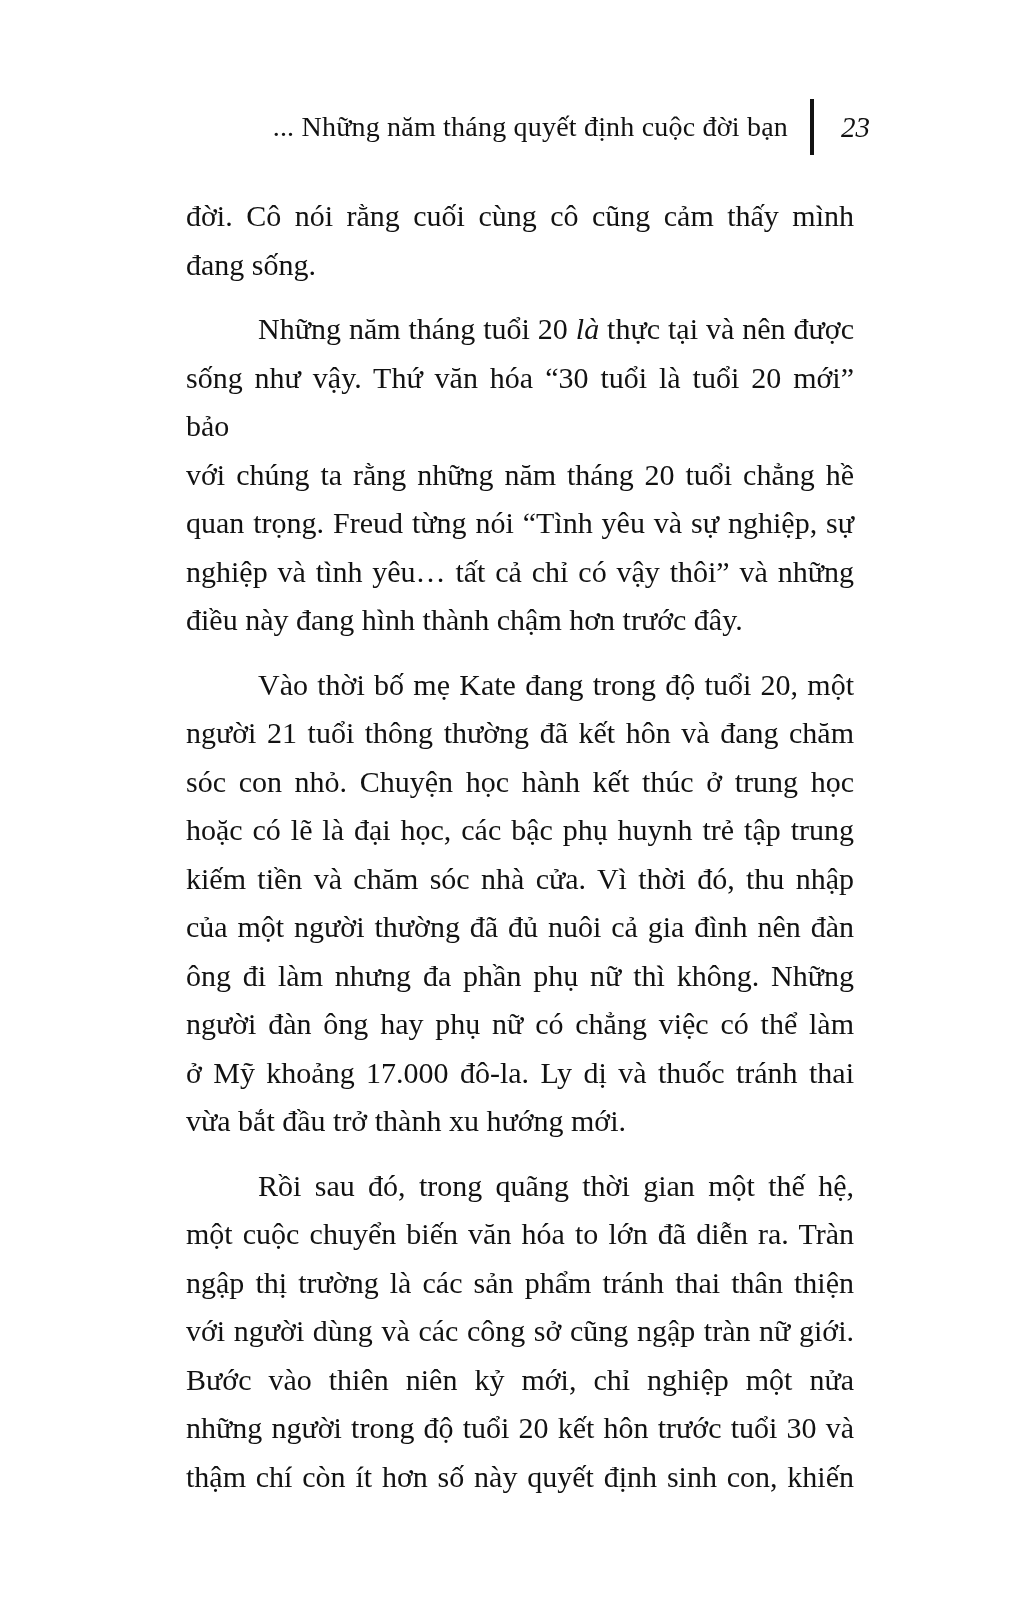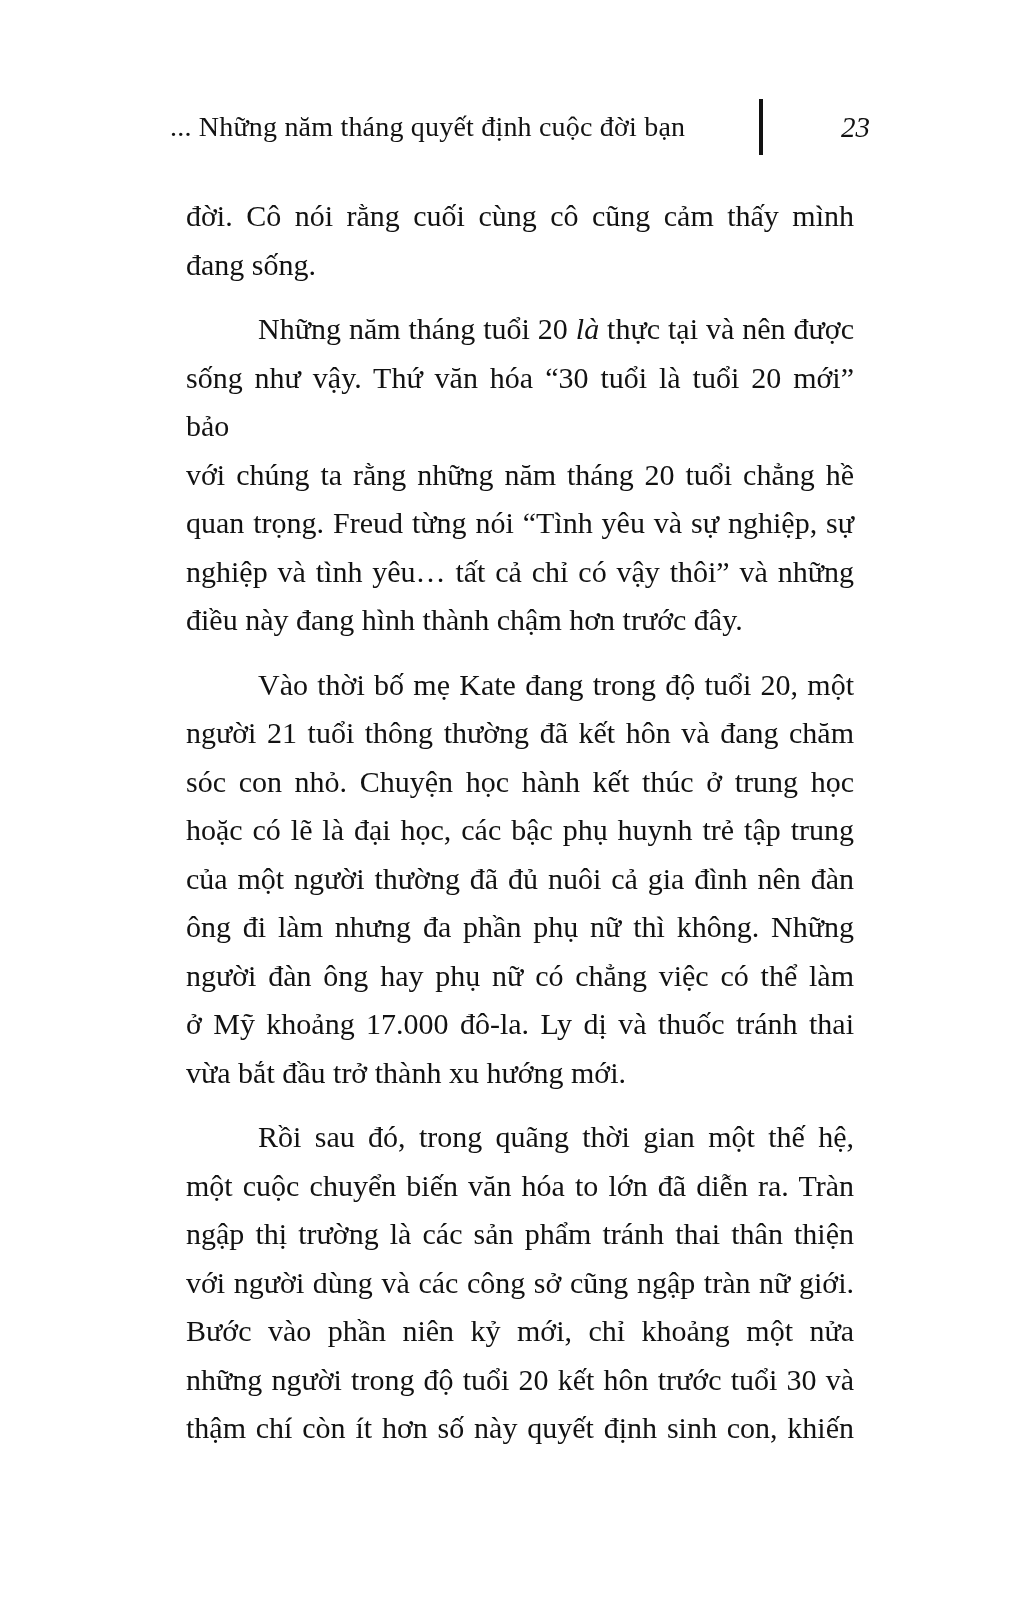--- a/index.html
+++ b/index.html
@@ -17,21 +17,21 @@
     overflow: hidden;
   }
   .running-head {
     position: absolute;
     top: 96px;
     left: 170px;
     width: 700px;
     height: 62px;
     display: flex;
     align-items: center;
-    justify-content: space-between;
+    justify-content: flex-end;
     font-size: 28px;
     white-space: nowrap;
   }
   .running-head .title {
     text-align: right;
     letter-spacing: 0.2px;
   }
   .running-head .rule {
     display: inline-block;
     width: 4px;
@@ -92,30 +92,31 @@
         <div class="line">với chúng ta rằng những năm tháng 20 tuổi chẳng hề</div>
         <div class="line">quan trọng. Freud từng nói “Tình yêu và sự nghiệp, sự</div>
         <div class="line">nghiệp và tình yêu… tất cả chỉ có vậy thôi” và những</div>
         <div class="line flush">điều này đang hình thành chậm hơn trước đây.</div>
       </div>
       <div class="para indent">
         <div class="line">Vào thời bố mẹ Kate đang trong độ tuổi 20, một</div>
         <div class="line">người 21 tuổi thông thường đã kết hôn và đang chăm</div>
         <div class="line">sóc con nhỏ. Chuyện học hành kết thúc ở trung học</div>
         <div class="line">hoặc có lẽ là đại học, các bậc phụ huynh trẻ tập trung</div>
+        <div class="line">kiếm tiền và chăm sóc nhà cửa. Vì thời đó, thu nhập</div>
         <div class="line">của một người thường đã đủ nuôi cả gia đình nên đàn</div>
         <div class="line">ông đi làm nhưng đa phần phụ nữ thì không. Những</div>
         <div class="line">người đàn ông hay phụ nữ có chẳng việc có thể làm</div>
         <div class="line">ở Mỹ khoảng 17.000 đô-la. Ly dị và thuốc tránh thai</div>
         <div class="line flush">vừa bắt đầu trở thành xu hướng mới.</div>
       </div>
       <div class="para indent">
         <div class="line">Rồi sau đó, trong quãng thời gian một thế hệ,</div>
         <div class="line">một cuộc chuyển biến văn hóa to lớn đã diễn ra. Tràn</div>
         <div class="line">ngập thị trường là các sản phẩm tránh thai thân thiện</div>
         <div class="line">với người dùng và các công sở cũng ngập tràn nữ giới.</div>
-        <div class="line">Bước vào phần niên kỷ mới, chỉ khoảng một nửa</div>
+        <div class="line">Bước vào thiên niên kỷ mới, chỉ nghiệp một nửa</div>
         <div class="line">những người trong độ tuổi 20 kết hôn trước tuổi 30 và</div>
         <div class="line">thậm chí còn ít hơn số này quyết định sinh con, khiến</div>
       </div>
     </main>
 
 </div>
 
 </body></html>

